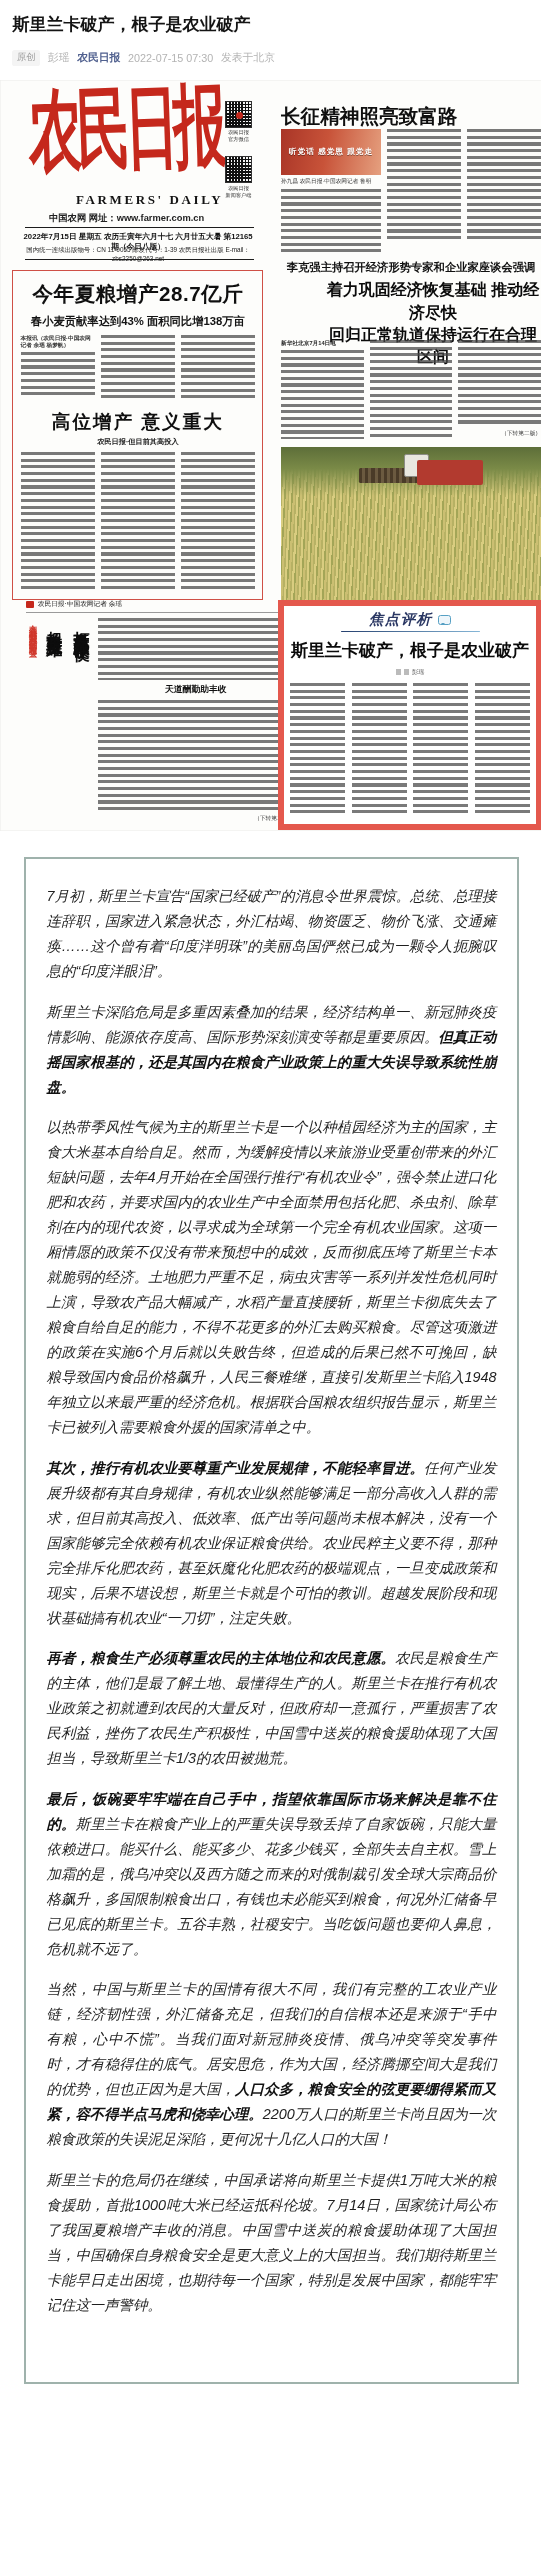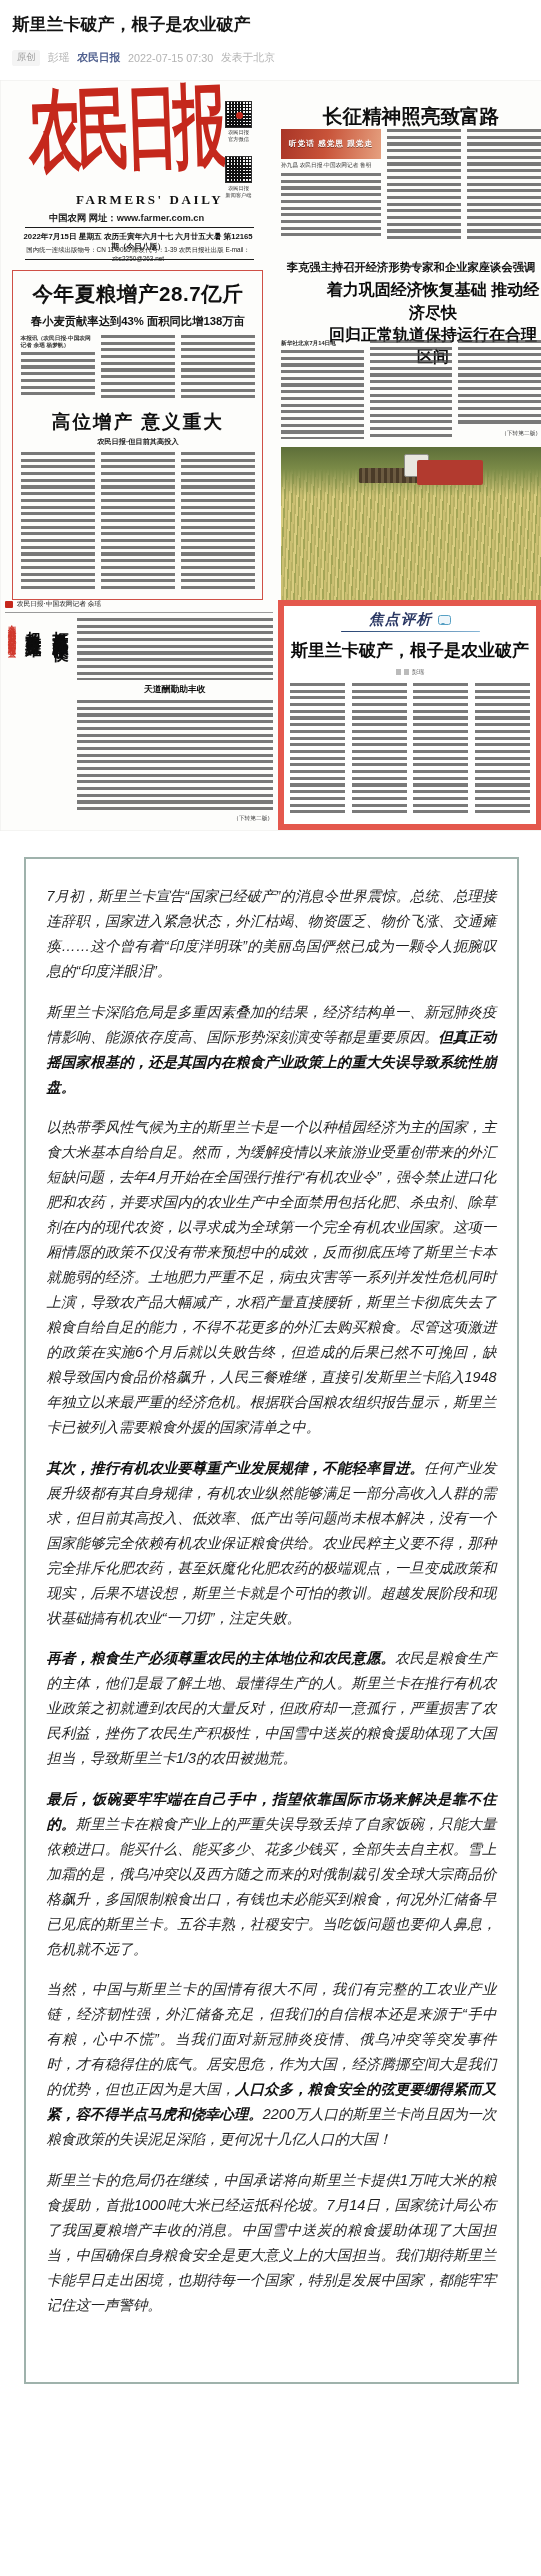--- a/index.html
+++ b/index.html
@@ -37,23 +37,23 @@
   .date-line{left:20.6px;top:152px;width:235px;text-align:center;font-size:7.7px;font-weight:600;color:#111;}
   .pub-line{left:20.6px;top:166px;width:235px;text-align:center;font-size:6.4px;color:#222;}
 
   .lead-box{left:12.4px;top:190px;width:251px;height:330px;border:1px solid #cf5046;padding:9.3px 7.2px 5.2px;}
   .lead-h{font-size:20.6px;font-weight:900;text-align:center;letter-spacing:0.5px;color:#0f0f0f;}
   .lead-sub{font-size:11.3px;font-weight:600;text-align:center;margin-top:5.2px;color:#141414;}
   .leadin{font-size:5.7px;font-weight:700;color:#333;line-height:1.3;margin-bottom:2.1px;}
   .inner-h{font-size:18.5px;font-weight:900;text-align:center;margin-top:8.2px;letter-spacing:2.1px;color:#0f0f0f;}
   .inner-by{font-size:7.2px;font-weight:700;text-align:center;margin-top:3.1px;color:#222;}
 
-  .rt-h{left:281px;top:23px;width:260px;text-align:center;font-size:19.6px;font-weight:900;color:#0f0f0f;}
+  .rt-h{left:281px;top:23px;width:260px;text-align:left;font-size:19.6px;font-weight:900;color:#0f0f0f;}
   .rt-row{left:281px;top:49px;width:260px;}
-  .banner{width:100%;height:30px;background:linear-gradient(100deg,#a93527,#c85339 45%,#e5a07f);
+  .banner{width:100%;height:46px;background:linear-gradient(100deg,#a93527,#c85339 45%,#e5a07f);
           color:#fff;font-weight:700;font-size:7.7px;display:flex;align-items:center;justify-content:center;
           letter-spacing:1px;text-shadow:0 0.5px 0.5px rgba(0,0,0,.4);}
   .sm-by{font-size:5.7px;color:#333;margin:2.6px 0 3.1px;}
   .lk{left:281px;top:180px;width:260px;text-align:center;}
   .lk-kicker{font-size:11.3px;font-weight:700;color:#111;}
   .lk-big{font-size:16px;font-weight:900;color:#0b0b0b;margin-top:4.1px;line-height:1.4;margin-left:44px;}
   .lk-cols{left:281px;top:260px;width:260px;height:100px;}
   .wire{font-size:5.7px;font-weight:700;color:#222;margin-bottom:2.1px;}
   .turn{font-size:5.7px;color:#333;text-align:right;margin-top:3.1px;}
 
@@ -63,21 +63,21 @@
   .harv-body{position:absolute;left:52%;top:12.4px;width:66px;height:25px;background:#b23a2f;border-radius:2.1px;}
   .harv-cab{position:absolute;left:47%;top:7.2px;width:25px;height:23px;background:#e9e7e0;border:1px solid #8c8c86;border-radius:2.1px;}
   .harv-reel{position:absolute;left:30%;top:20.6px;width:77px;height:15.5px;
              background:repeating-linear-gradient(90deg,#4a3b28 0 3.1px,#6b5a40 3.1px 6.2px);border-radius:1.5px;}
   .cap-row{left:281px;top:591px;width:261px;display:flex;gap:6.2px;}
   .cap-title{width:92px;font-family:"Liberation Serif",serif;font-style:italic;font-weight:700;
              font-size:12px;color:#111;letter-spacing:1px;}
   .cap-side{flex:1;}
   .credit{font-size:5.7px;color:#333;text-align:right;margin-top:2.6px;}
 
-  .bl{left:5px;top:520px;width:268px;height:230px;}
+  .bl{left:26px;top:520px;width:268px;height:230px;}
   .bl-byrow{display:flex;align-items:center;gap:4.1px;font-size:6.7px;color:#222;
             border-bottom:0.5px solid #9a9a9a;padding-bottom:2.6px;}
   .redsq{width:7.7px;height:7.7px;background:#c5281c;border-radius:1px;}
   .bl-main{display:flex;gap:6.2px;margin-top:5.2px;height:205px;}
   .vkick{writing-mode:vertical-rl;font-size:8.2px;font-weight:700;color:#d0382c;letter-spacing:1.5px;}
   .vh{writing-mode:vertical-rl;font-size:16px;font-weight:900;color:#0d0d0d;letter-spacing:1.5px;}
   .bl-text{flex:1;display:flex;flex-direction:column;}
   .bl-sub{font-size:8.8px;font-weight:700;text-align:center;margin:4.1px 0;color:#111;}
 
   .focus{left:278px;top:520px;width:264px;height:230px;border:6.7px solid #e4584d;background:#fff;padding:4.1px 6.2px;}

